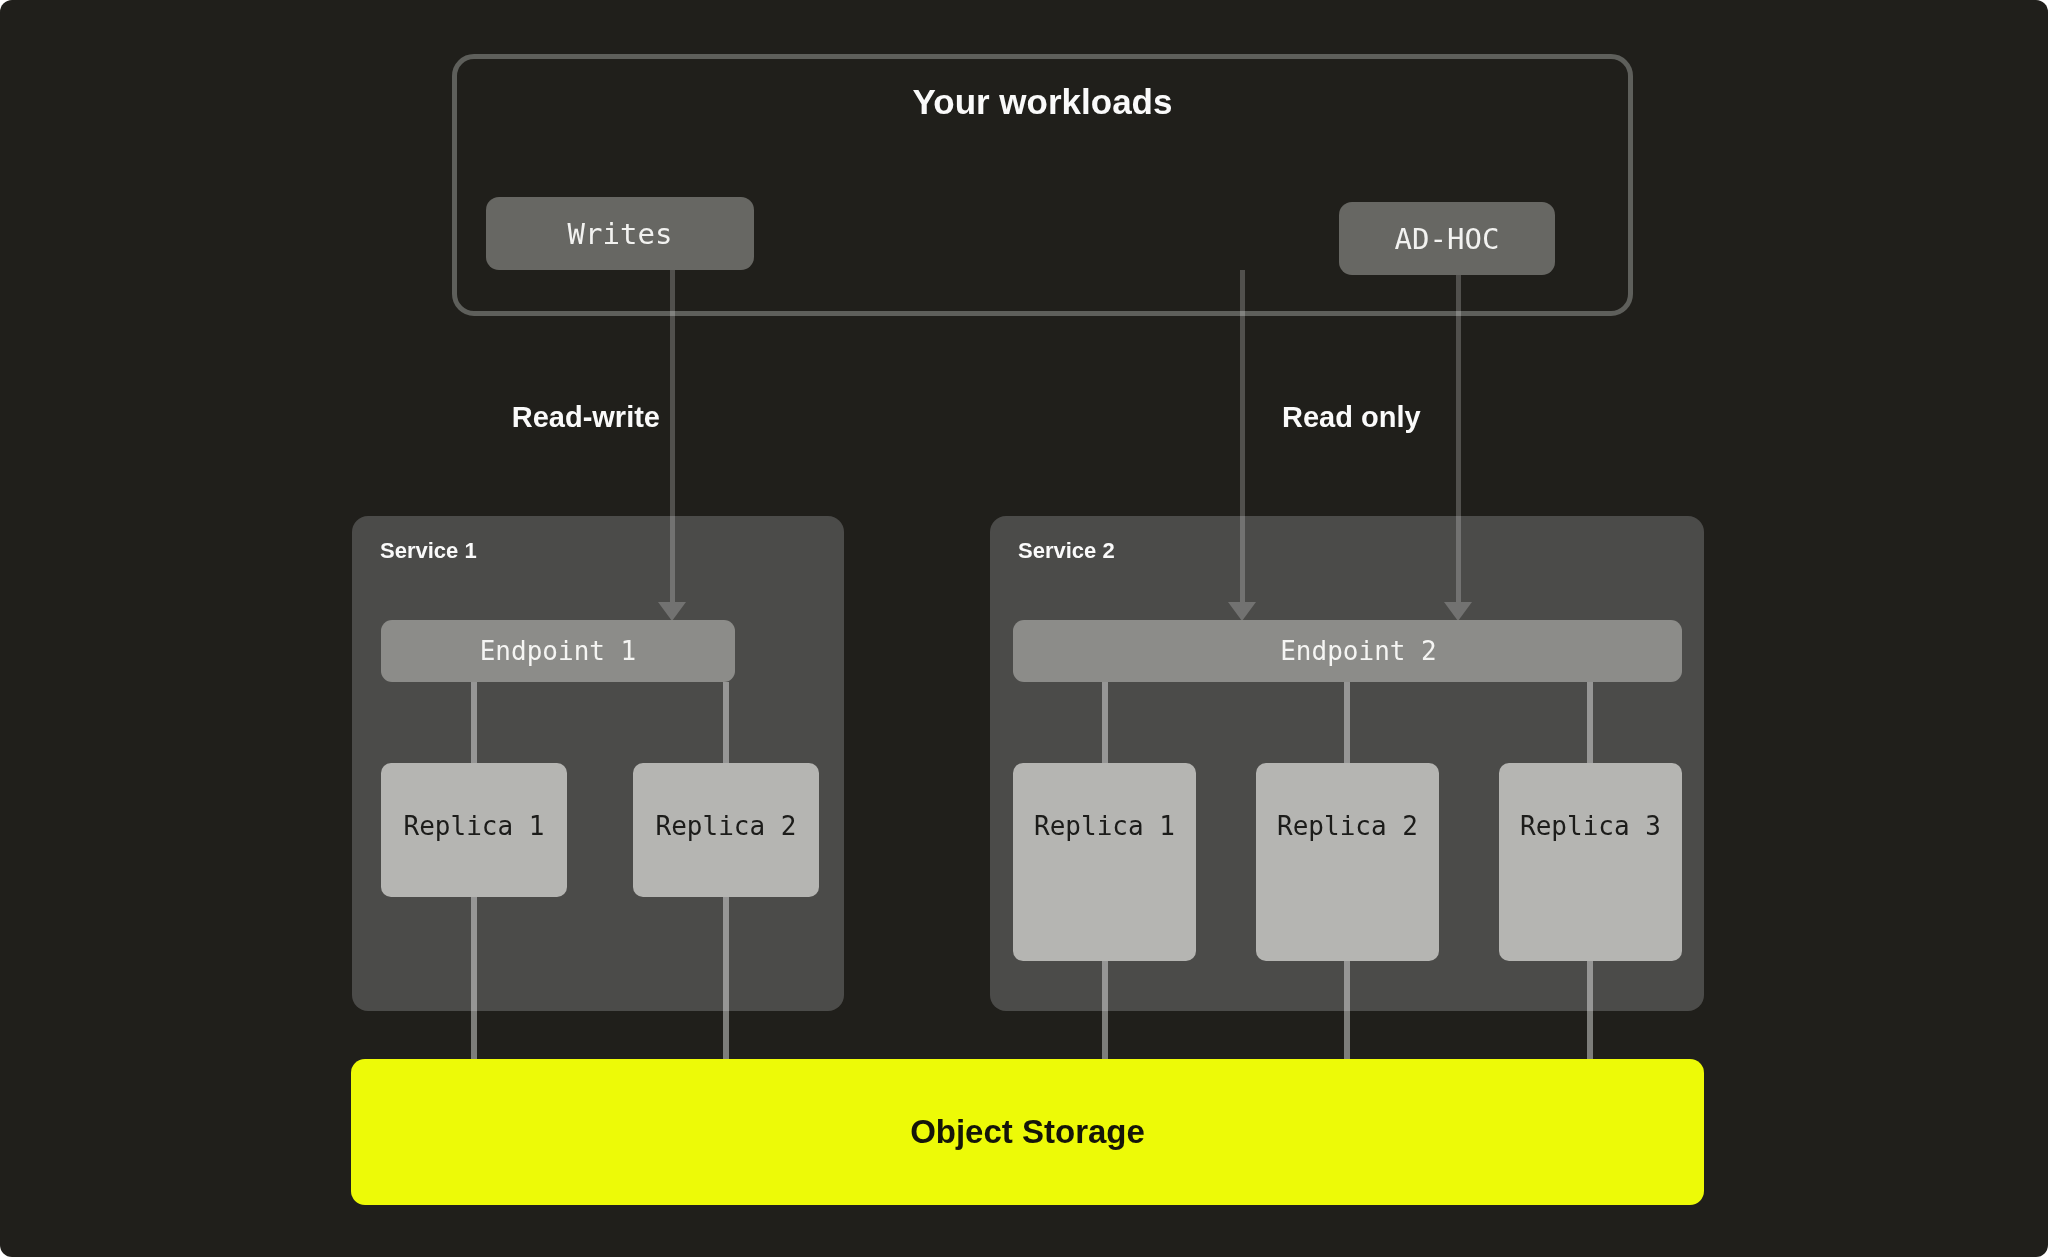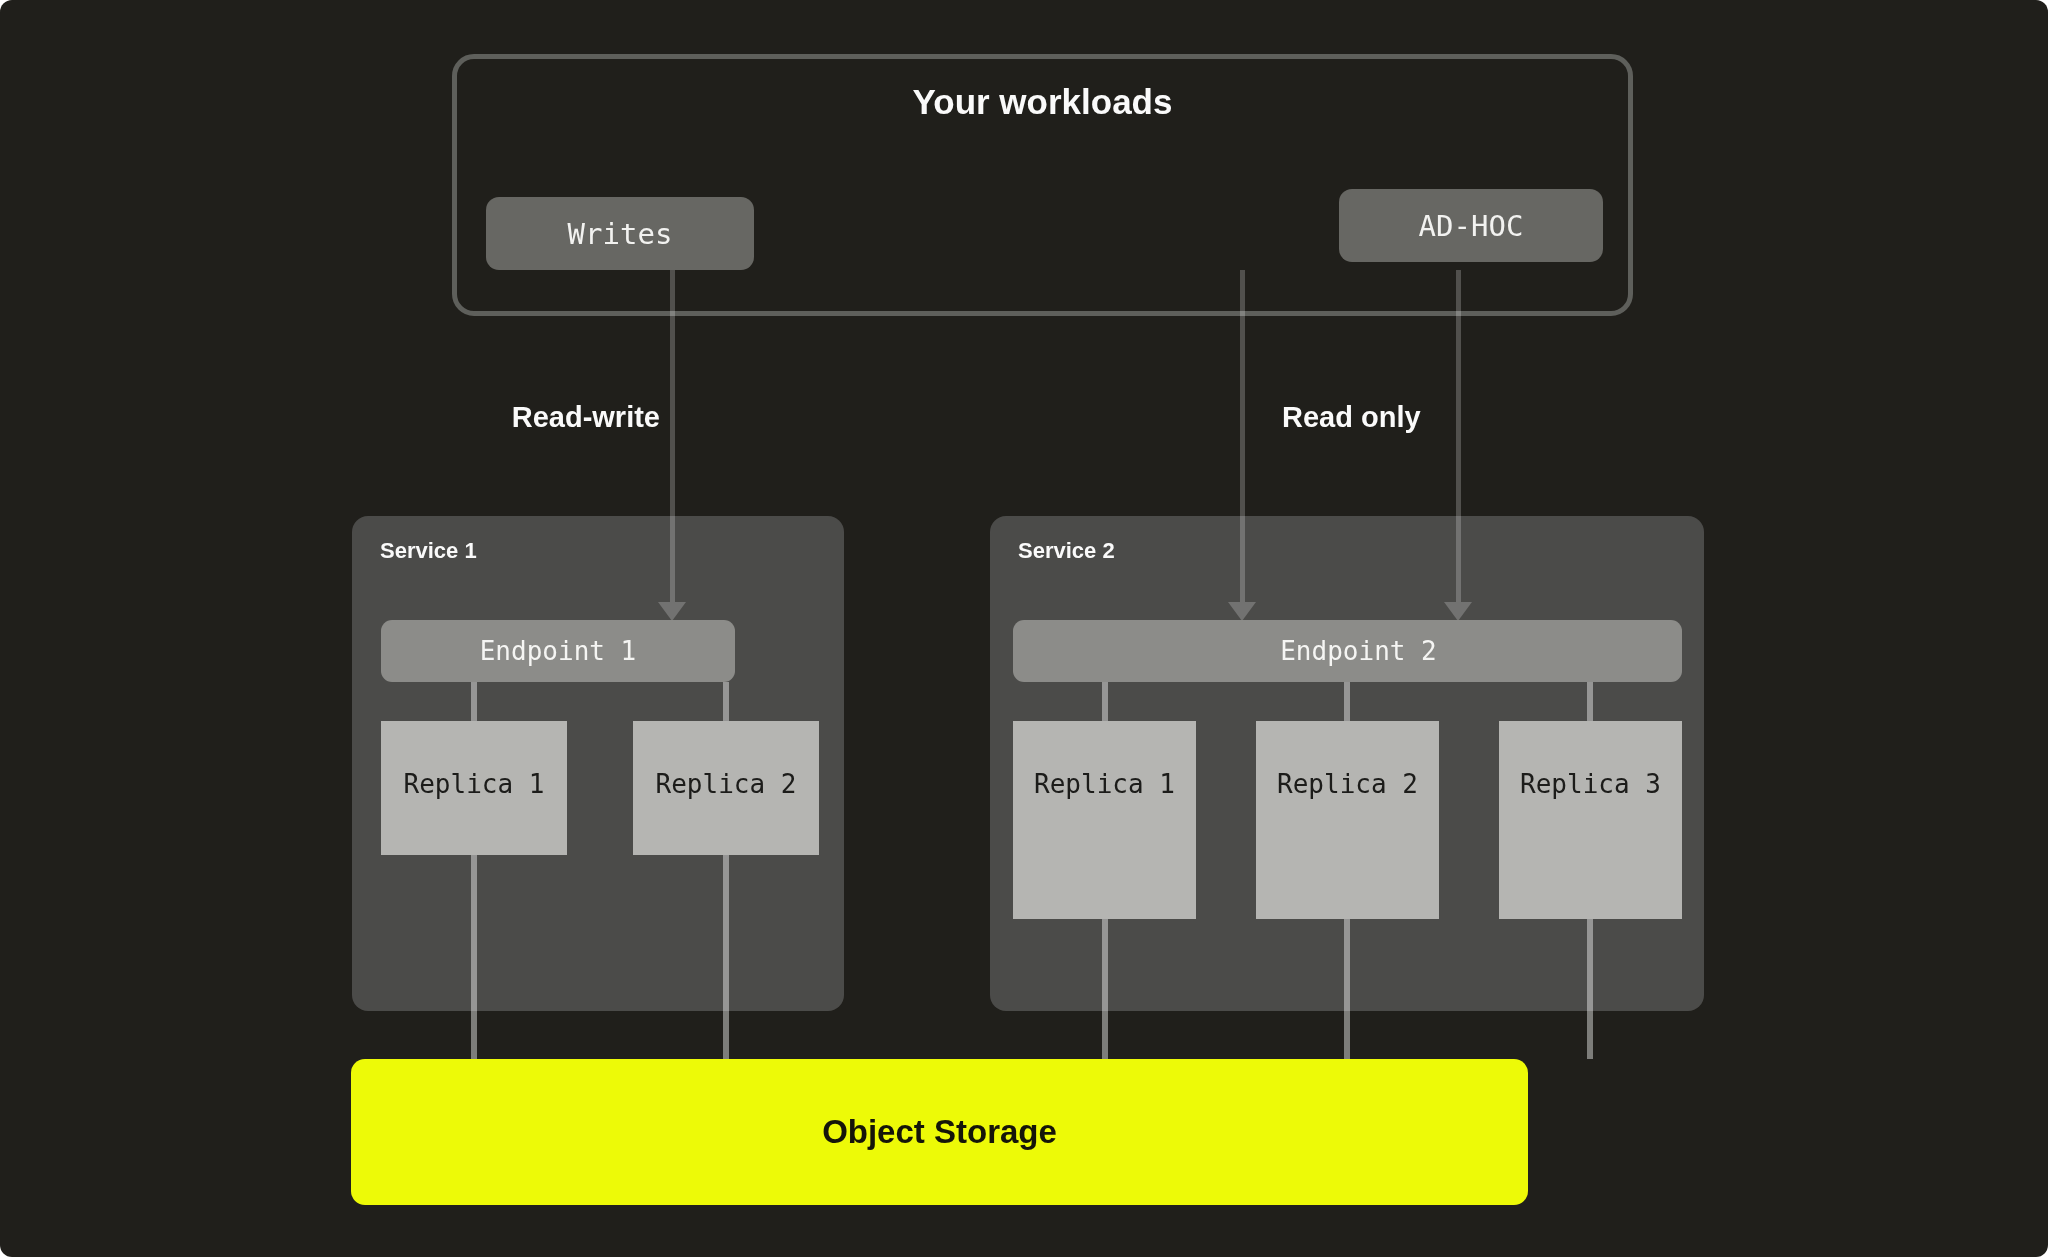--- a/index.html
+++ b/index.html
@@ -18,21 +18,21 @@
   .workloads-box{left:452px;top:54px;width:1181px;height:262px;
      border:5px solid var(--outline);border-radius:22px;z-index:1;}
   .workloads-title{left:452px;top:82px;width:1181px;text-align:center;
      color:var(--text-light);font-size:35px;font-weight:700;z-index:3;}
 
   .chip{height:73px;border-radius:13px;background:var(--chip);z-index:3;
      display:flex;align-items:center;justify-content:center;
      font-family:"DejaVu Sans Mono",monospace;font-size:29px;color:#f2f2f0;}
   .chip-writes{left:486px;top:197px;width:268px;}
   .chip-cfa{left:862px;top:197px;width:450px;}
-  .chip-adhoc{left:1339px;top:189px;width:264px;}
+  .chip-adhoc{left:1339px;top:202px;width:216px;}
 
   .edge-label{top:401px;color:var(--text-light);font-size:29px;font-weight:700;z-index:3;}
   .edge-label.rw{left:380px;width:280px;text-align:right;}
   .edge-label.ro{left:1282px;}
 
   .arrow-line{width:5px;top:270px;height:332px;background:var(--connector-dim);z-index:2;}
   .arrow-head{width:0;height:0;top:602px;z-index:2;
      border-left:14px solid transparent;border-right:14px solid transparent;
      border-top:19px solid var(--connector-dim);}
   .a1 .arrow-line{left:670px;} .a1 .arrow-head{left:658px;}
@@ -47,28 +47,28 @@
 
   .endpoint{top:620px;height:62px;background:var(--endpoint);border-radius:11px;z-index:3;
      display:flex;align-items:center;justify-content:center;
      font-family:"DejaVu Sans Mono",monospace;font-size:26px;color:#f5f5f3;}
   .endpoint-1{left:381px;width:354px;}
   .endpoint-2{left:1013px;width:669px;padding-left:22px;}
 
   .pipe{width:6px;top:682px;height:377px;background:var(--connector-soft);z-index:2;}
   .p1{left:471px;} .p2{left:723px;} .p3{left:1102px;} .p4{left:1344px;} .p5{left:1587px;}
 
-  .replica{top:721px;background:var(--replica);border-radius:0;z-index:3;
+  .replica{top:763px;background:var(--replica);border-radius:10px;z-index:3;
      font-family:"DejaVu Sans Mono",monospace;font-size:26px;color:var(--text-dark);
      text-align:center;padding-top:48px;}
   .s1r{width:186px;height:134px;} .s2r{width:183px;height:198px;}
   .s1r1{left:381px;} .s1r2{left:633px;}
   .s2r1{left:1013px;} .s2r2{left:1256px;} .s2r3{left:1499px;}
 
-  .storage{left:351px;top:1059px;width:1177px;height:146px;background:var(--storage);
+  .storage{left:351px;top:1059px;width:1353px;height:146px;background:var(--storage);
      border-radius:14px;z-index:3;display:flex;align-items:center;justify-content:center;
      font-size:33px;font-weight:700;color:#151509;}
 </style>
 </head>
 <body>
 
 <div id="canvas">
   <div id="frame">
 
     <div class="abs workloads-box"></div>

